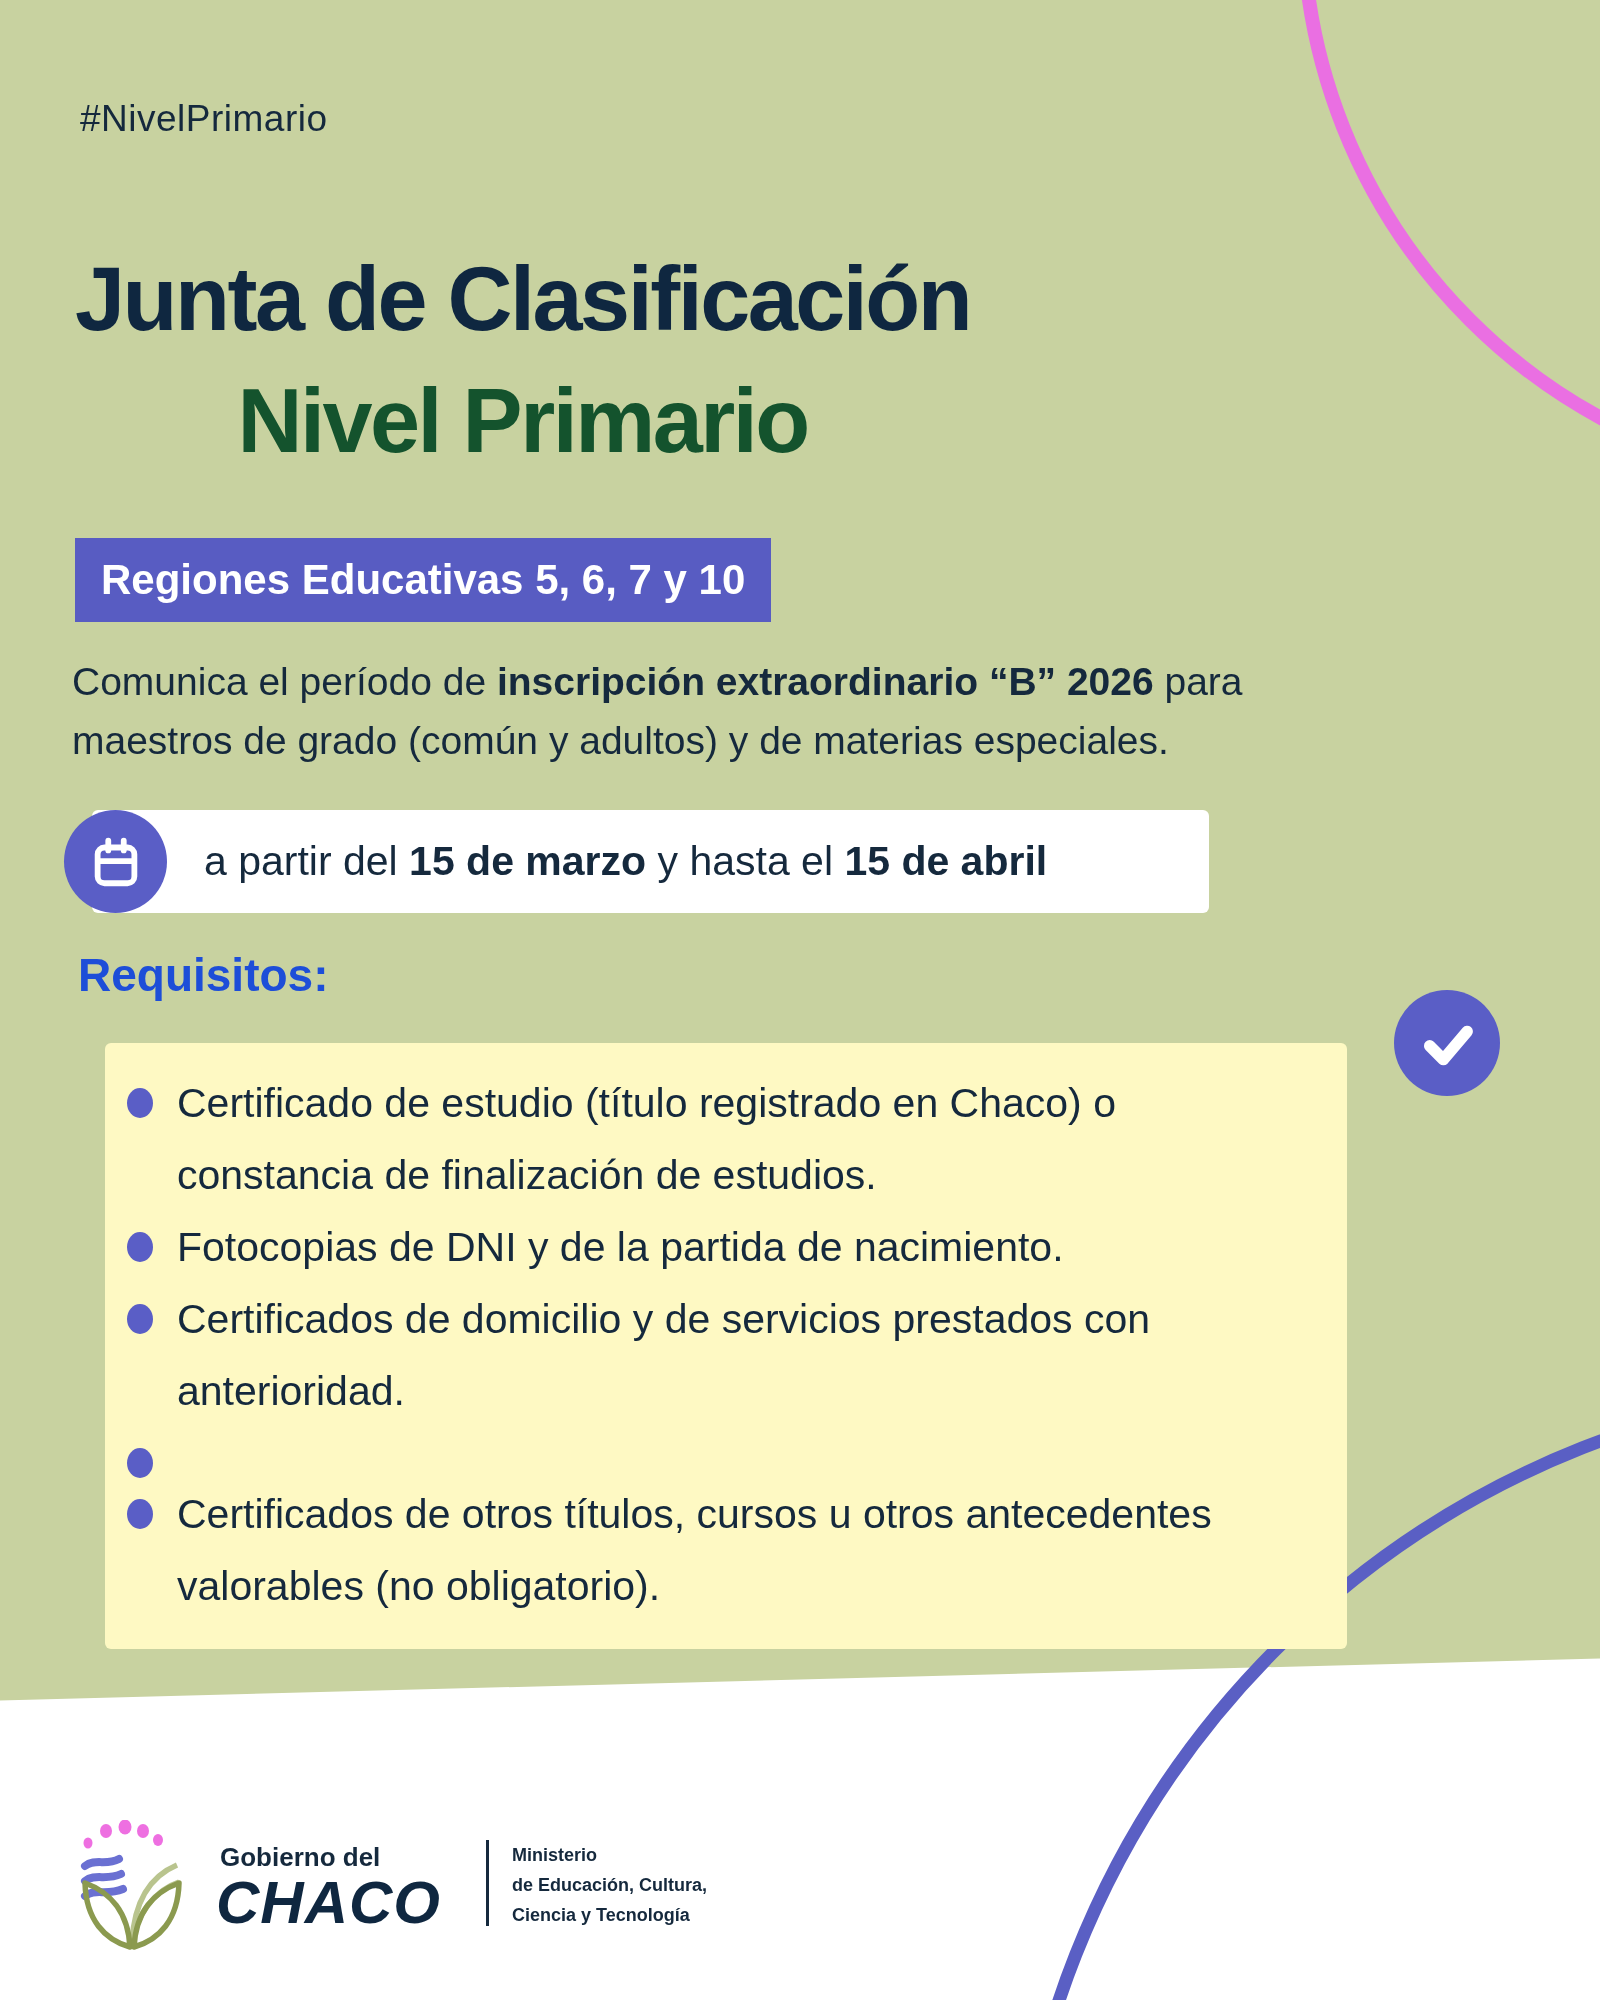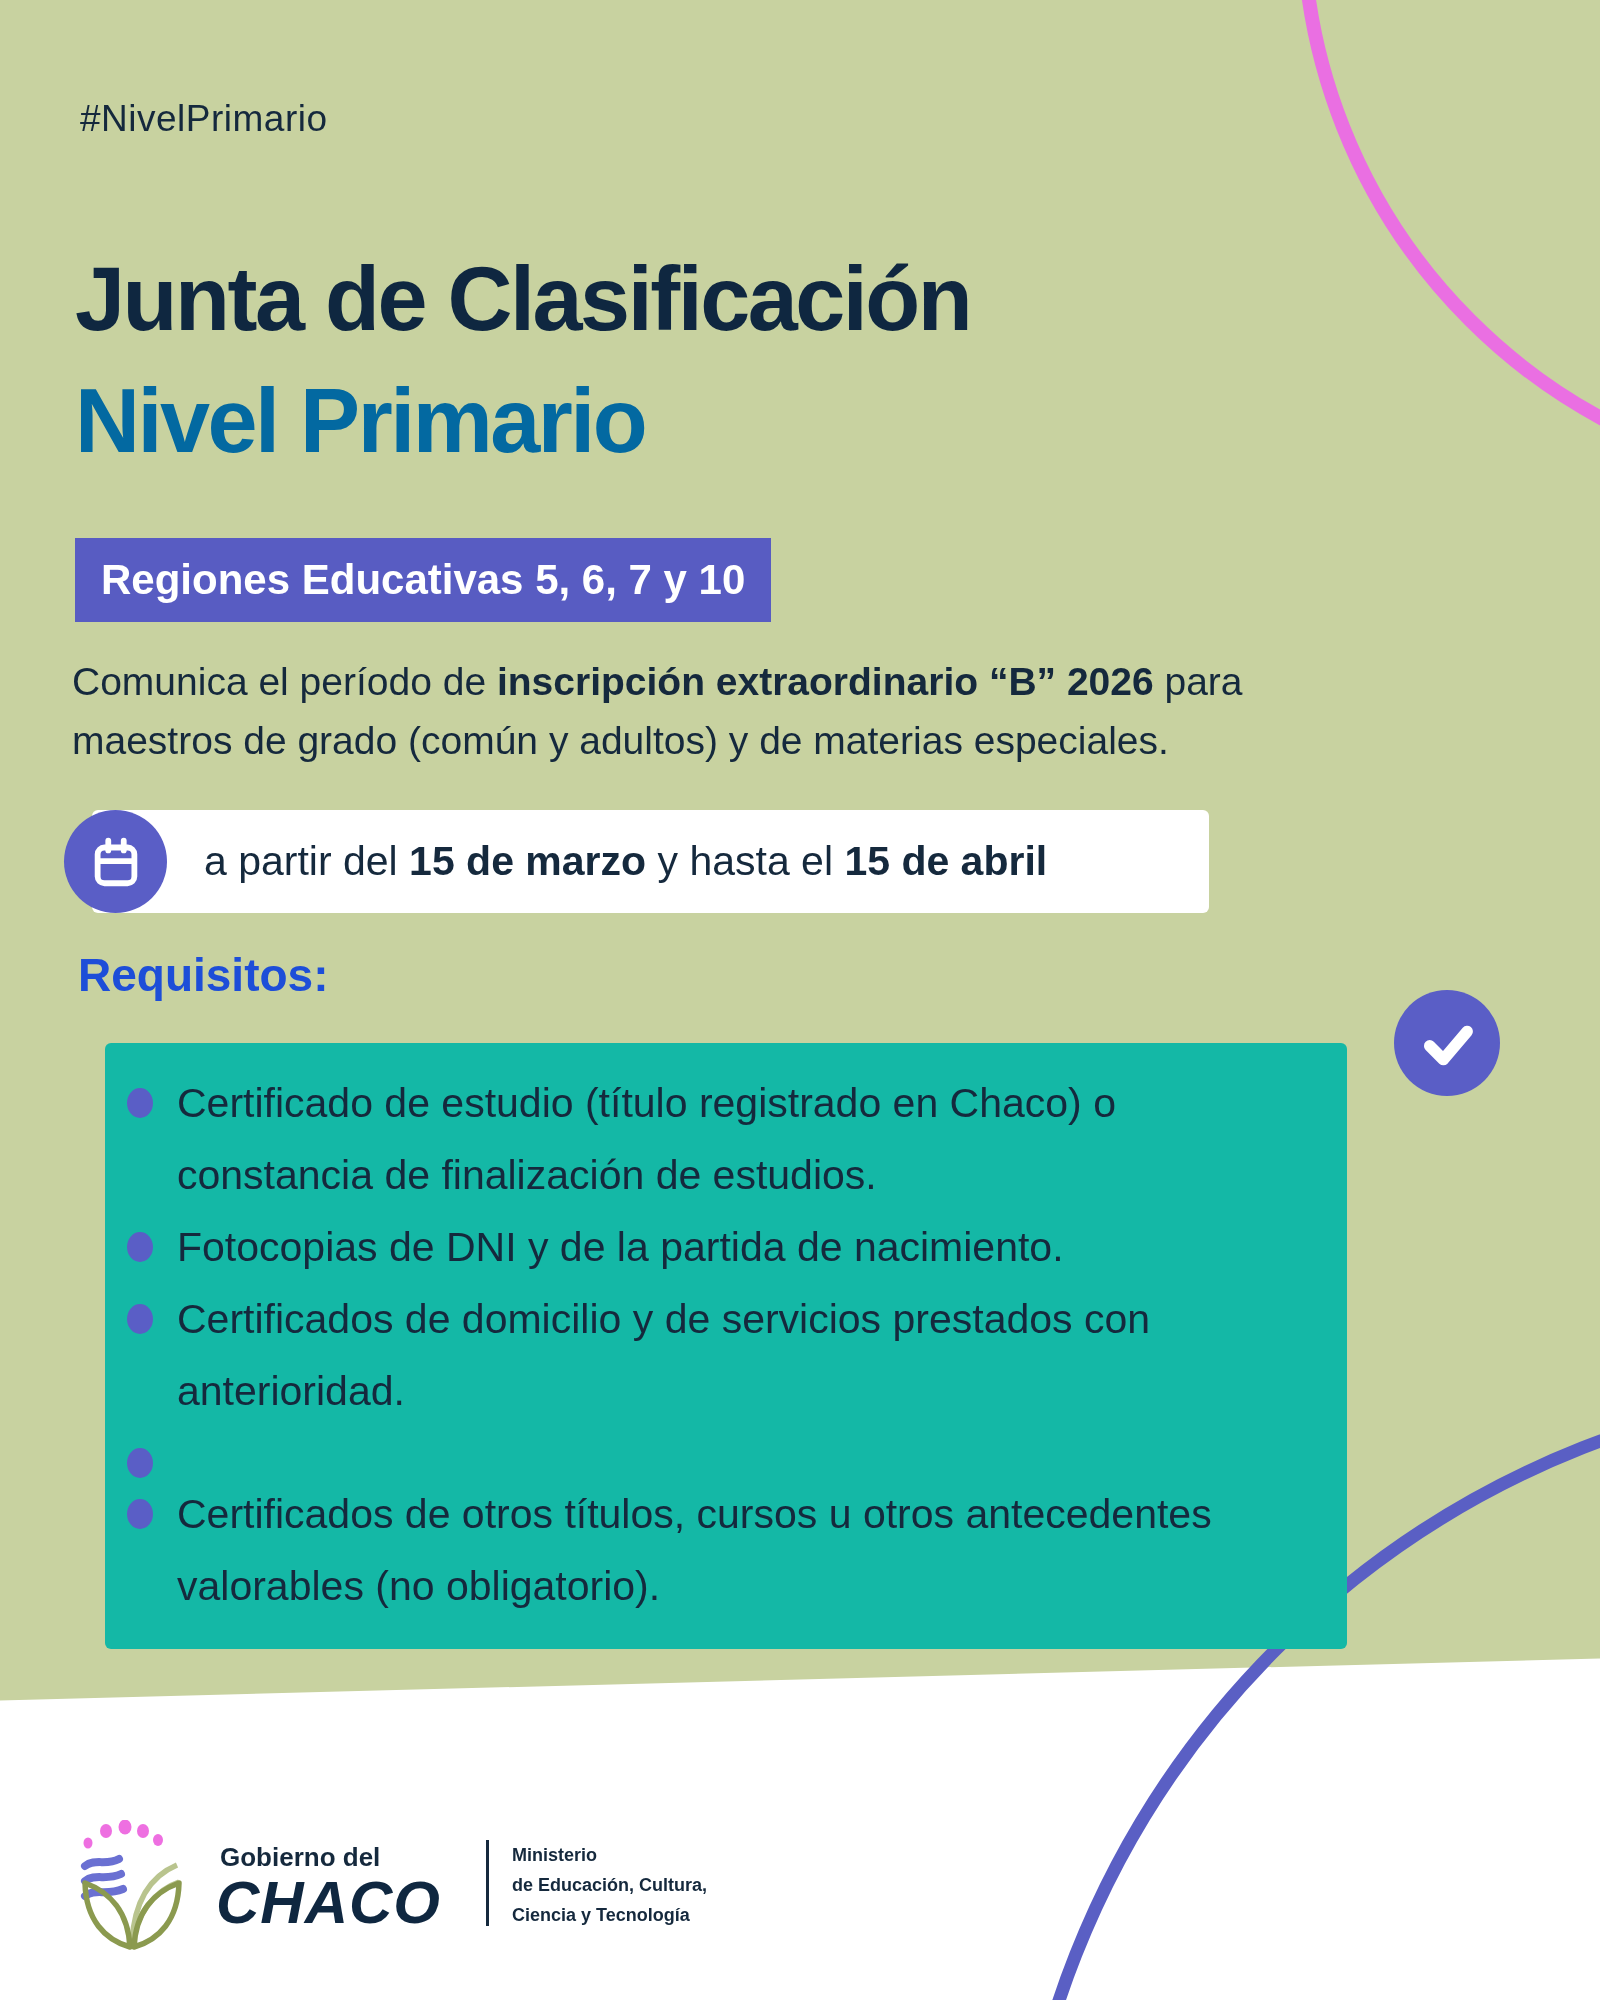--- a/index.html
+++ b/index.html
@@ -24,21 +24,21 @@
   }
   .hashtag{
     position:absolute;left:80px;top:98px;
     font-size:37px;font-weight:500;letter-spacing:.5px;color:#15293d;
   }
   .title{
     position:absolute;left:75px;top:238px;
     font-size:90px;font-weight:700;letter-spacing:-2.5px;line-height:122px;
     color:#0f2740;white-space:nowrap;
   }
-  .title .t2{color:#0369a1;}
+  .title .t2{color:#14532d;text-align:center;}
   .badge{
     position:absolute;left:75px;top:538px;height:84px;line-height:84px;
     padding:0 26px;background:#585cc2;color:#ffffff;
     font-size:42px;font-weight:700;white-space:nowrap;
   }
   .intro{
     position:absolute;left:72px;top:652px;width:1250px;
     font-size:39px;line-height:59px;color:#15293d;
   }
   .intro b{font-weight:700;}
@@ -55,21 +55,21 @@
     position:absolute;left:140px;top:0;height:103px;line-height:103px;
     font-size:41px;color:#15293d;white-space:nowrap;
   }
   .date-text b{font-weight:700;}
   .req-heading{
     position:absolute;left:78px;top:948px;
     font-size:46px;font-weight:800;color:#1d4ed8;
   }
   .card{
     position:absolute;left:105px;top:1043px;width:1242px;height:606px;
-    background:#14b8a6;border-radius:6px;
+    background:#fef9c3;border-radius:6px;
   }
   .card ul{
     list-style:none;margin:0;padding:24px 30px 0 22px;
   }
   .card li{
     display:flex;gap:24px;align-items:flex-start;
     font-size:41px;line-height:72px;color:#15293d;
   }
   .card li .dot{
     flex:0 0 auto;width:26px;height:30px;border-radius:50%;

